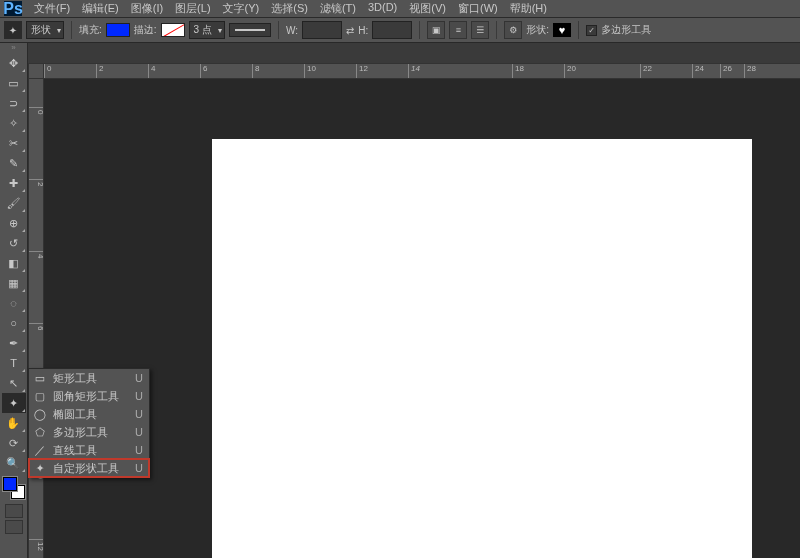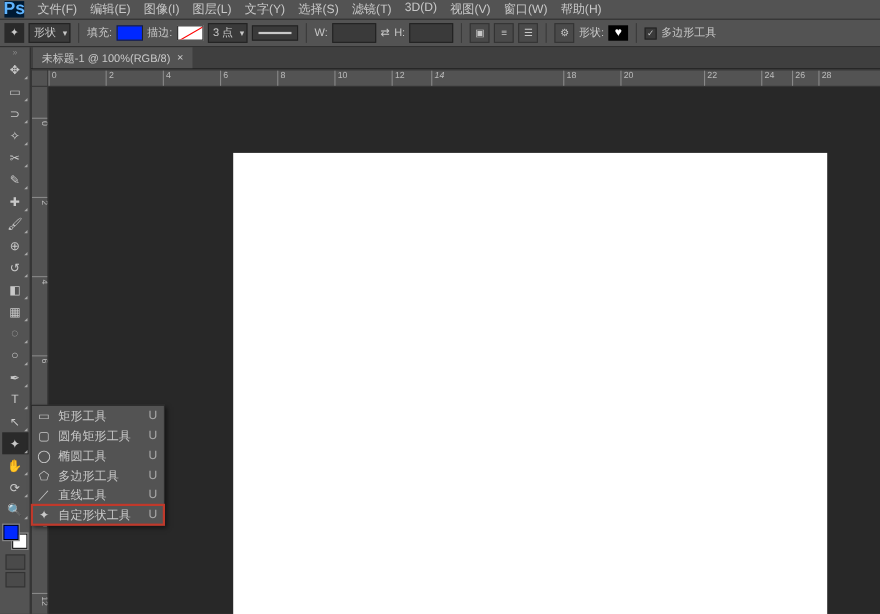--- a/index.html
+++ b/index.html
@@ -108,26 +108,20 @@
   <span class="opt-smallbtn">⚙</span>
   <span>形状:</span>
   <span class="heart">♥</span>
   <span class="opt-sep"></span>
   <span class="checkbox">✓</span>
   <span>多边形工具</span>
 </div>
 
 <div class="workspace">
 
-  <div class="tabstrip">
-    <div class="doc-tab">
-      <span>未标题-1 @ 100%(RGB/8)</span>
-      <span class="x">×</span>
-    </div>
-  </div>
 
   <div class="toolbox">
     <div class="tool-toggle">»</div>
     <div id="tools">
         <div class="tool">✥<span class="corner"></span></div>
         <div class="tool">▭<span class="corner"></span></div>
         <div class="tool">⊃<span class="corner"></span></div>
         <div class="tool">✧<span class="corner"></span></div>
         <div class="tool">✂<span class="corner"></span></div>
         <div class="tool">✎<span class="corner"></span></div>
@@ -157,21 +151,21 @@
 
   <div class="ruler-box"></div>
   <div class="ruler-h" id="rulerh">
       <div class="tick" style="left: 0px;">0</div>
       <div class="tick" style="left: 52px;">2</div>
       <div class="tick" style="left: 104px;">4</div>
       <div class="tick" style="left: 156px;">6</div>
       <div class="tick" style="left: 208px;">8</div>
       <div class="tick" style="left: 260px;">10</div>
       <div class="tick" style="left: 312px;">12</div>
-      <div class="tick" style="left: 348px; font-style: italic;">14</div>
+      <div class="tick" style="left: 364px; font-style: italic;">14</div>
       <div class="tick" style="left: 416px; margin-top: 43px;">16</div>
       <div class="tick" style="left: 468px;">18</div>
       <div class="tick" style="left: 520px;">20</div>
       <div class="tick" style="left: 572px; margin-left: 24px;">22</div>
       <div class="tick" style="left: 648px;">24</div>
       <div class="tick" style="left: 676px;">26</div>
       <div class="tick" style="left: 700px;">28</div>
     </div>
   <div class="ruler-v" id="rulerv">
       <div class="tick" style="top: 28px;">0</div>

